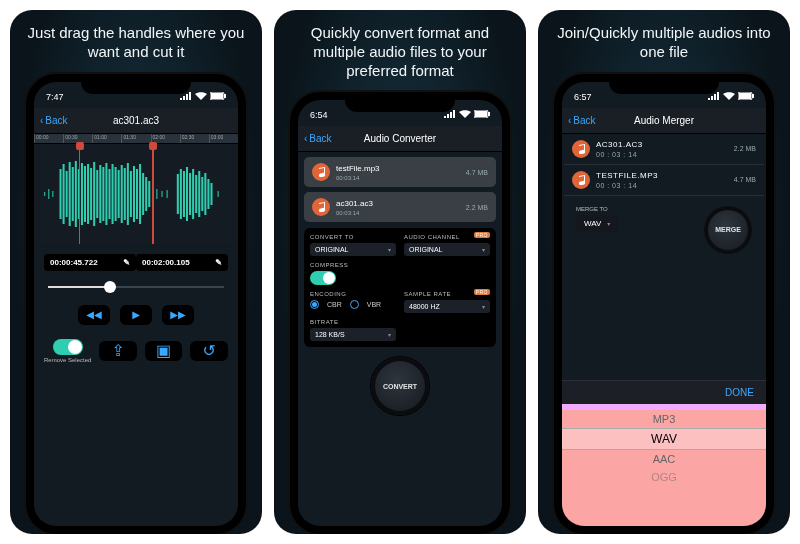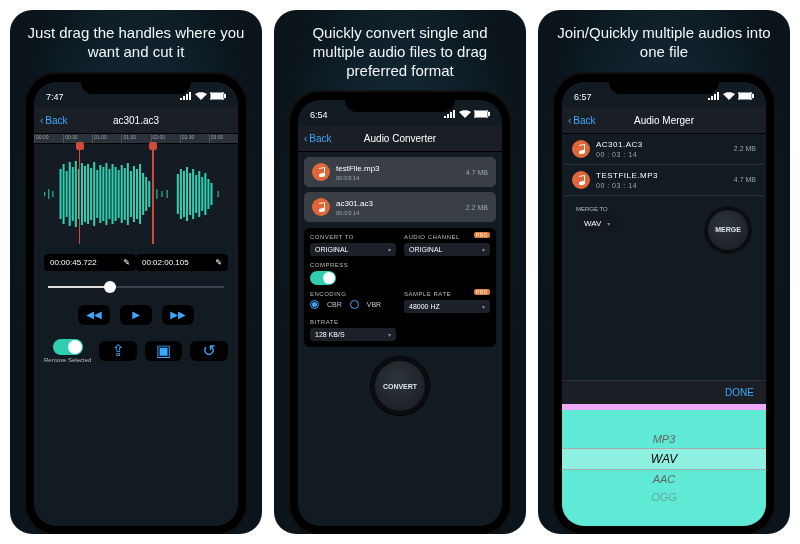--- a/index.html
+++ b/index.html
@@ -90,21 +90,21 @@
   .handle {
     position: absolute; top: 0; bottom: 0; width: 1.5px; background: #d04a3a;
   }
   .handle::before {
     content: ''; position: absolute; top: -2px; left: -3px;
     width: 8px; height: 8px; background: #d04a3a; border-radius: 2px;
   }
   .handle.h1 { left: 22%; }
   .handle.h2 { left: 58%; }
   .time-row {
-    display: flex; gap: 0; padding: 10px 10px 6px;
+    display: flex; gap: 0; padding: 10px 10px 6px; font-weight: bold;
   }
   .time-box {
     flex: 1; background: #000; border-radius: 4px;
     display: flex; align-items: center; justify-content: space-between;
     padding: 4px 6px; font-size: 8px; color: #fff;
   }
   .pencil { color: #fff; }
   .slider {
     margin: 4px 14px 8px; height: 12px; position: relative;
   }
@@ -227,24 +227,24 @@
     display: flex; align-items: center; justify-content: center;
     font-size: 7px; font-weight: 600; color: #e0e3e6;
   }
   .done-bar {
     margin-top: auto; display: flex; justify-content: flex-end;
     padding: 6px 12px; font-size: 10px; color: #3aa8ff;
     border-top: 1px solid #2c3137; border-bottom: 6px solid #f0abfc;
     background: #1c2026;
   }
   .picker {
-    background: #5eead4; color: #666;
+    background: #fca5a5; color: #666;
     flex: 1; display: flex; flex-direction: column;
-    justify-content: center; align-items: center;
-    font-size: 11px; position: relative; font-style: italic;
+    align-items: center;
+    font-size: 11px; position: relative;
   }
   .picker-item { padding: 3px 0; width: 100%; text-align: center; }
   .picker-item.sel { color: #000; font-size: 12px; background: rgba(255,255,255,0.3);
     border-top: 1px solid #aaa; border-bottom: 1px solid #aaa; }
 </style>
 </head>
 <body>
 
 <div class="panel">
   <div class="headline">Just drag the handles where you want and cut it</div>
@@ -379,21 +379,21 @@
           </div>
         <div class="small-btn">
             <span>↺</span>
           </div>
       </div>
     </div>
   </div>
 </div>
 
 <div class="panel">
-  <div class="headline">Quickly convert single and multiple audio files to drag preferred format</div>
+  <div class="headline">Quickly convert format and multiple audio files to your preferred format</div>
   <div class="phone">
     <div class="notch"></div>
     <div class="screen">
       <div class="statusbar">
         <span>6:54</span>
         <span class="status-right">
           <span><svg width="12" height="8">
                 <path d="M0 8h2V6H0zM3 8h2V4H3zM6 8h2V2H6zM9 8h2V0H9z" fill="#fff"></path>
               </svg></span>
           <span><svg width="12" height="8">

